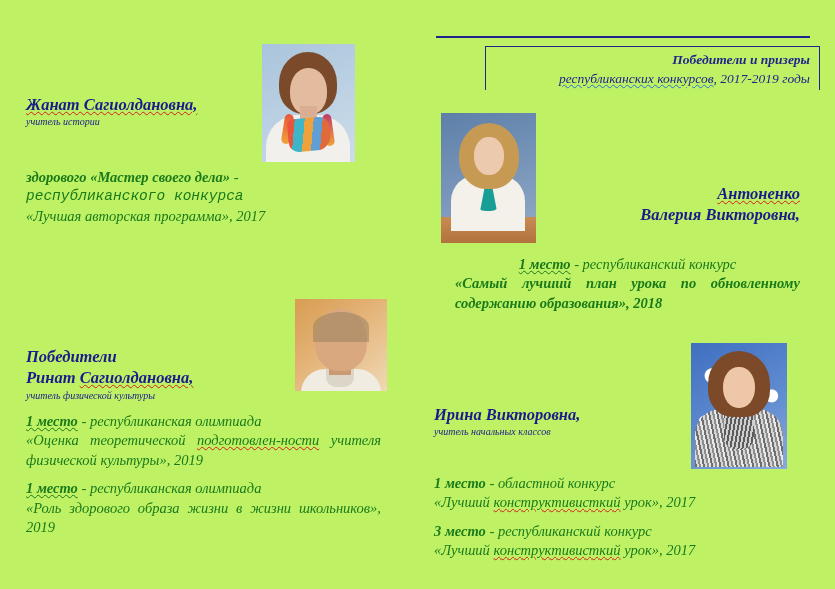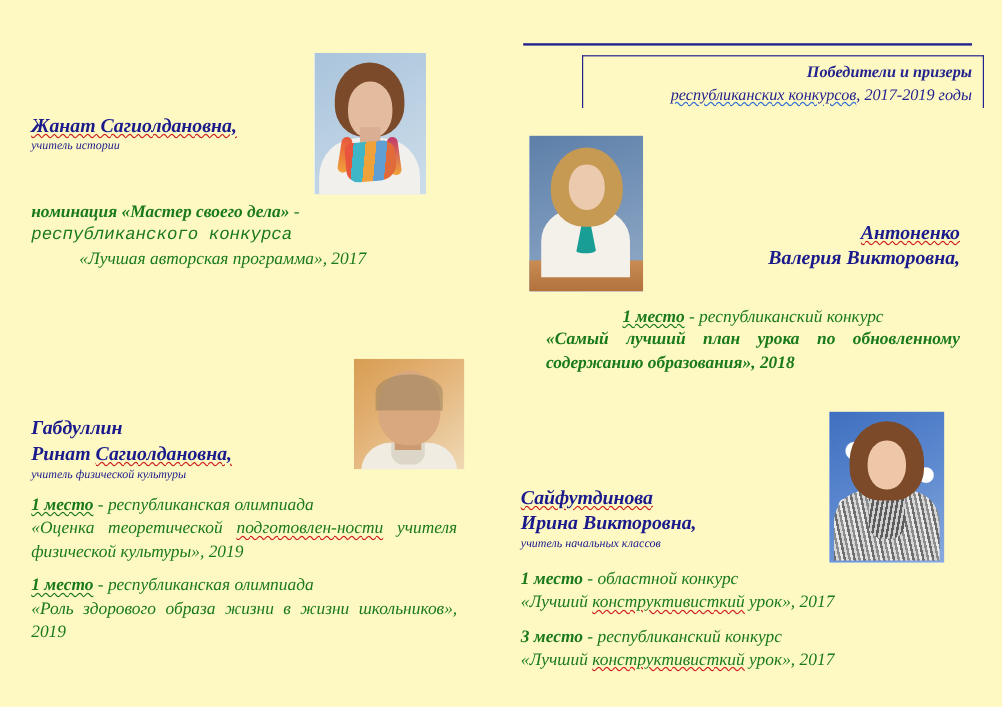--- a/index.html
+++ b/index.html
@@ -11,21 +11,21 @@
     width: 835px;
     height: 589px;
     position: relative;
     overflow: hidden;
     font-family: "Liberation Serif", "DejaVu Serif", serif;
   }
 
   .slide {
     position: absolute;
     inset: 0;
-    background: #fef9c3;
+    background: #bef264;
   }
 
   
   .header-rule {
     position: absolute;
     left: 436px;
     top: 36px;
     width: 374px;
     height: 0;
     border-top: 2px solid #23238e;
@@ -266,24 +266,24 @@
   </div>
 
   <div class="name-block" style="left:26px; top:94px; width:230px;">
     <span class="name-patron sp-red">Жанат Сагиолдановна,</span>
     <span class="name-role">учитель истории</span>
   </div>
 
   <div class="ach-block" style="left:26px; top:168px; width:358px;">
     <span class="ach-item">
       <span class="j" style="display:block;">
-        <span class="place">номинация «Мастер своего дела»</span><span> -</span>
+        <span class="place">здорового «Мастер своего дела»</span><span> -</span>
       </span>
       <span style="display:block;font-family:Liberation Mono, monospace;">республиканского конкурса</span>
-      <span style="display:block;margin-left:40px;">«Лучшая авторская программа», 2017</span>
+      <span style="display:block;">«Лучшая авторская программа», 2017</span>
     </span>
   </div>
 
   <div class="photo p2 soft" style="left:441px; top:113px; width:95px; height:130px;">
     <div class="frame">
       <div class="bg"></div>
       <div class="desk"></div>
       <div class="body"></div>
       <div class="scarf"></div>
       <div class="collar-l"></div>
@@ -312,21 +312,21 @@
       <div class="bg"></div>
       <div class="body"></div>
       <div class="collar"></div>
       <div class="neck"></div>
       <div class="head"></div>
       <div class="hair"></div>
     </div>
   </div>
 
   <div class="name-block" style="left:26px; top:346px; width:260px;">
-    <span class="name-surname">Габдуллин</span>
+    <span class="name-surname">Победители</span>
     <span class="name-patron"><span>Ринат </span><span class="sp-red">Сагиолдановна,</span></span>
     <span class="name-role">учитель физической культуры</span>
   </div>
 
   <div class="ach-block" style="left:26px; top:412px; width:355px;">
     <span class="ach-item">
       <span style="display:block;">
         <span class="place sp-green">1 место</span><span> - республиканская олимпиада</span>
       </span>
       <span class="j" style="display:block;">«Оценка теоретической <span class="sp-red">подготовлен-ности</span> учителя физической культуры», 2019</span>
@@ -343,21 +343,20 @@
     <div class="frame">
       <div class="bg"></div>
       <div class="body"></div>
       <div class="lapel"></div>
       <div class="hair"></div>
       <div class="face"></div>
     </div>
   </div>
 
   <div class="name-block" style="left:434px; top:404px; width:260px;">
-    <span class="name-surname sp-red">Сайфутдинова</span>
     <span class="name-patron">Ирина Викторовна,</span>
     <span class="name-role">учитель начальных классов</span>
   </div>
 
   <div class="ach-block" style="left:434px; top:474px; width:355px;">
     <span class="ach-item">
       <span style="display:block;">
         <span class="place">1 место</span><span> - областной конкурс</span>
       </span>
       <span style="display:block;">«Лучший <span class="sp-red">конструктивисткий</span> урок», 2017</span>

